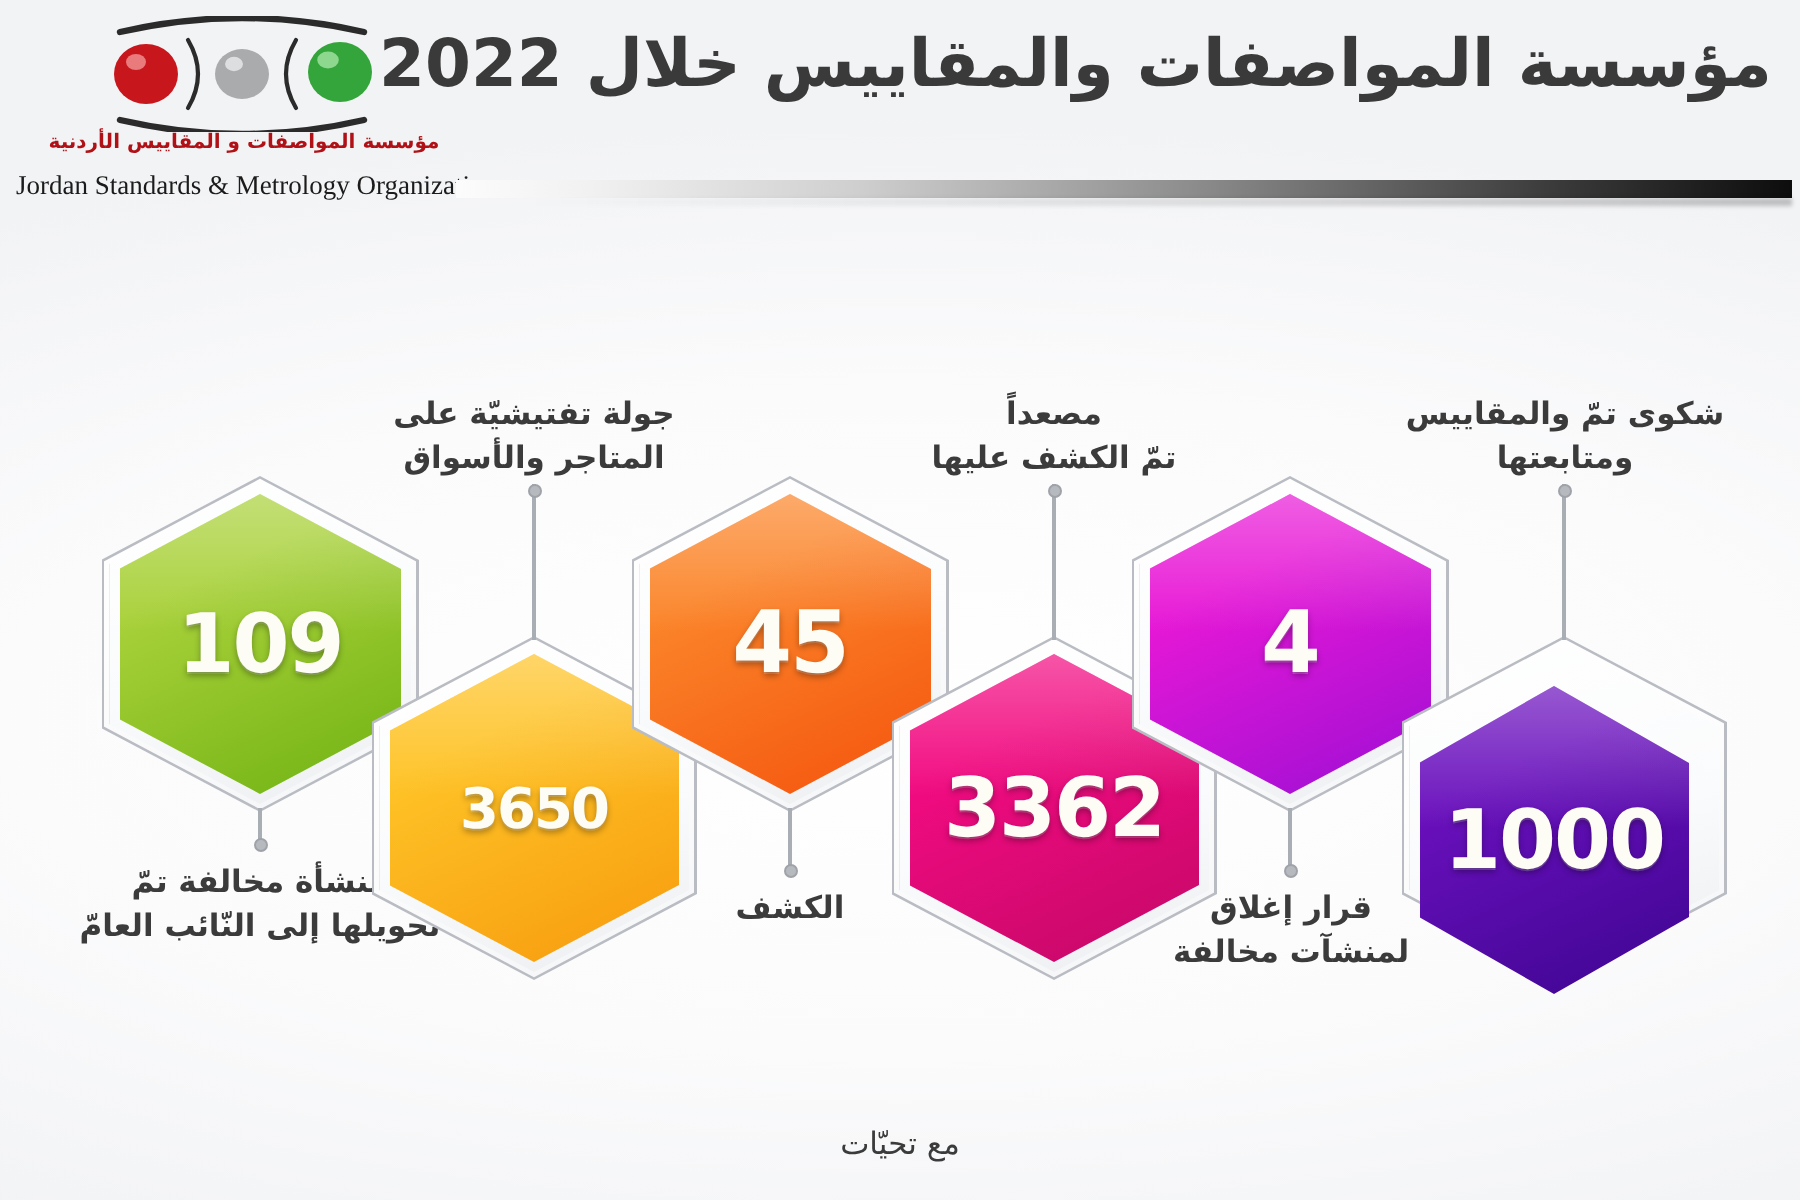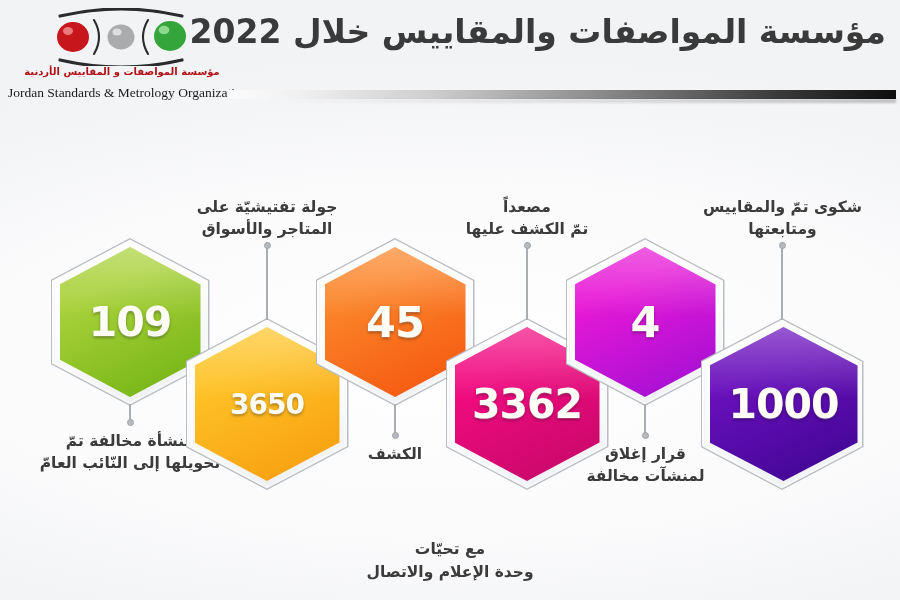--- a/index.html
+++ b/index.html
@@ -163,21 +163,21 @@
   }
 
   
   #footer {
     position: absolute;
     left: 0; bottom: 16px;
     width: 900px;
     text-align: center;
     direction: rtl;
     font-size: 15.5px;
-    font-weight: 700;
+    font-weight: 400;
     line-height: 1.5;
     color: #3b3b3b;
   }
 </style>
 </head>
 <body>
 
 <div id="stage">
 
   <div id="header">
@@ -265,30 +265,29 @@
       </div>
       <div class="connector" style="left: 644.25px; top: 404px; height: 31px;"></div>
       <div class="connector-dot" style="left: 641.5px; top: 432px;"></div>
       <div class="label" style="left: 558px; top: 443px; width: 175px;">
         <div>قرار إغلاق</div>
         <div>لمنشآت مخالفة</div>
       </div>
       <div class="node" style="left: 700.5px; top: 318px; width: 163px; height: 172px;">
         <div class="hex-outline" style="width: 163px; height: 172px;"></div>
         <div class="hex-plate" style="left: 4px; top: 4px; width: 155px; height: 164px;"></div>
-        <div class="hex-fill" style="left: 9px; top: 9px; width: 148px; height: 154px; background: linear-gradient(155deg, rgb(106, 16, 189) 0%, rgb(106, 16, 189) 28%, rgb(61, 5, 144) 100%);">
+        <div class="hex-fill" style="left: 9px; top: 25px; width: 135px; height: 154px; background: linear-gradient(155deg, rgb(106, 16, 189) 0%, rgb(106, 16, 189) 28%, rgb(61, 5, 144) 100%);">
           <div class="hex-value" style="font-size: 41px;">1000</div>
         </div>
       </div>
       <div class="connector" style="left: 781.25px; top: 242px; height: 78px;"></div>
       <div class="connector-dot" style="left: 778.5px; top: 242px;"></div>
       <div class="label" style="left: 680px; top: 196px; width: 205px;">
         <div>شكوى تمّ والمقاييس</div>
         <div>ومتابعتها</div>
       </div>
     </div>
 
   <div id="footer">
     <div>مع تحيّات</div>
-    <div>وحدة الإعلام والاتصال</div>
   </div>
 
 </div>
 
 </body></html>

